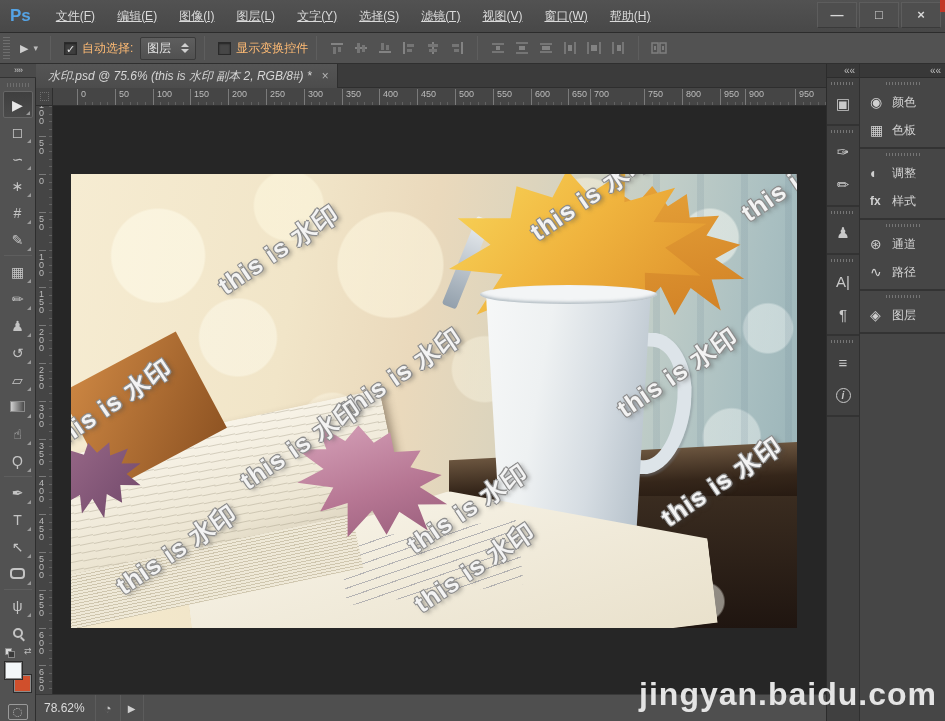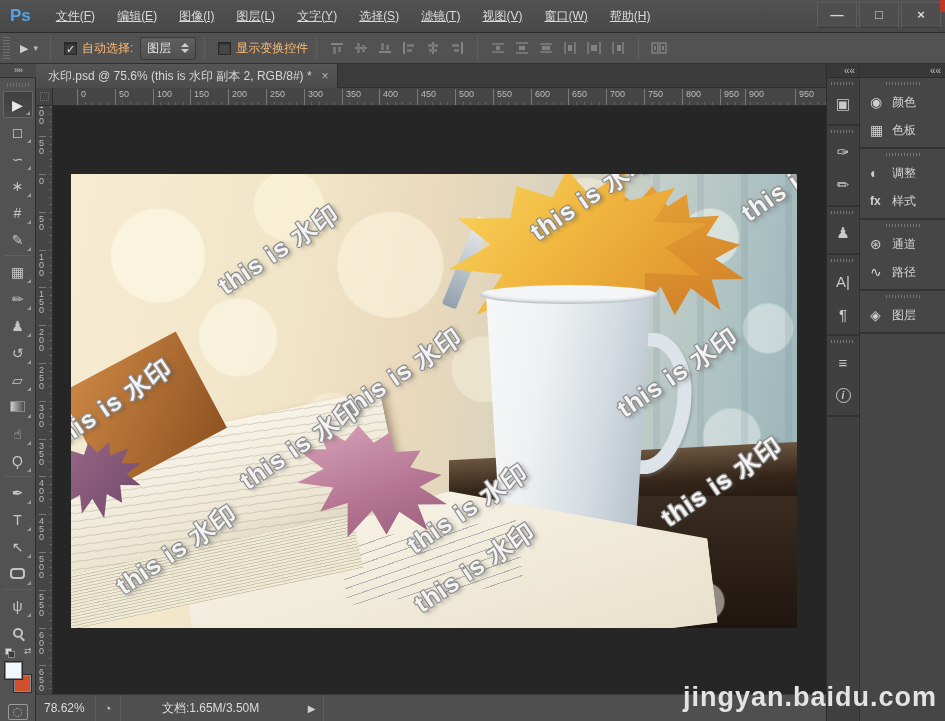--- a/index.html
+++ b/index.html
@@ -37,21 +37,21 @@
   #layer-select .updown i { display:block; width:0; height:0; border-left:4px solid transparent;
     border-right:4px solid transparent; }
   #layer-select .updown .up { border-bottom:4px solid #cfcfcf; margin-bottom:2px; }
   #layer-select .updown .dn { border-top:4px solid #cfcfcf; }
   .align-group { display:flex; align-items:center; }
   .align-btn { width:22px; height:20px; display:flex; align-items:center; justify-content:center; margin:0 1px; }
   .align-btn svg { opacity:.62; }
 
   
   #tabrow { position:absolute; left:36px; top:64px; width:790px; height:24px; background:#3b3b3b;
-    border-bottom:1px solid #2e2e2e; display:flex; }
+    border-bottom:1px solid #2e2e2e; display:flex;font-style:italic; }
   #doc-tab { background:linear-gradient(#555,#4c4c4c); border-right:1px solid #2e2e2e;
     color:#d6d6d6; font-size:12px; padding:0 8px 0 12px; height:24px; line-height:23px; display:flex; align-items:center; }
   #doc-tab .close-x { margin-left:10px; color:#b5b5b5; font-size:12px; }
   #expand-chip { position:absolute; left:0; top:64px; width:36px; height:14px; background:#4a4a4a;
     border-bottom:1px solid #333; color:#c8c8c8; font-size:9px; text-align:center; line-height:13px; letter-spacing:-1px; }
 
   
   #toolbar { position:absolute; left:0; top:78px; width:36px; height:643px; background:#525252;
     border-right:1px solid #2e2e2e; }
   #toolbar .grip-h { width:22px; height:4px; margin:5px auto 4px;
@@ -197,21 +197,21 @@
 
   
   #baidu { position:absolute; right:8px; bottom:8px; color:#e4e4e4; z-index:50; }
   #baidu .line1 { display:flex; align-items:flex-end; font-size:36px; font-weight:bold; line-height:36px; }
   #paw { position:relative; width:46px; height:44px; margin:0 2px; }
   #paw .pad { position:absolute; left:5px; bottom:0; width:36px; height:28px; background:#e4e4e4;
     border-radius:48% 48% 44% 44%; }
   #paw .toe { position:absolute; width:11px; height:12px; background:#e4e4e4; border-radius:50%; }
   #paw .t1 { left:0; top:8px; } #paw .t2 { left:12px; top:0; } #paw .t3 { left:24px; top:0; } #paw .t4 { right:0; top:8px; }
   #paw .du { position:absolute; left:10px; bottom:2px; font-size:16px; color:#3c3c3c; font-weight:bold; }
-  #baidu .line2 { font-size:27px; font-weight:bold; letter-spacing:1px; margin-top:12px; }
+  #baidu .line2 { font-size:32px; font-weight:bold; letter-spacing:1px; margin-top:12px; }
 </style>
 </head>
 <body>
 
 <div id="app">
 
   <div id="titlebar">
     <span id="ps-logo">Ps</span>
     <span class="menu-item">文件(F)</span>
     <span class="menu-item">编辑(E)</span>
@@ -418,21 +418,21 @@
     <span class="hlab" style="left:175px">200</span>
     <span class="hlab" style="left:213px">250</span>
     <span class="hlab" style="left:251px">300</span>
     <span class="hlab" style="left:289px">350</span>
     <span class="hlab" style="left:326px">400</span>
     <span class="hlab" style="left:364px">450</span>
     <span class="hlab" style="left:402px">500</span>
     <span class="hlab" style="left:440px">550</span>
     <span class="hlab" style="left:478px">600</span>
     <span class="hlab" style="left:515px">650</span>
-    <span class="hlab" style="left:553px">700</span>
+    <span class="hlab" style="left:537px">700</span>
     <span class="hlab" style="left:591px">750</span>
     <span class="hlab" style="left:629px">800</span>
     <span class="hlab" style="left:667px">950</span>
     <span class="hlab" style="left:692px">900</span>
     <span class="hlab" style="left:742px">950</span>
   </div>
   <div id="vruler">
     <span class="vlab" style="top:-8px">100</span>
     <span class="vlab" style="top:30px">50</span>
     <span class="vlab" style="top:68px">0</span>
@@ -557,21 +557,20 @@
         <span>图层</span>
       </div>
     </div>
   </div>
 
   <div id="statusbar">
     <span id="zoom-field">78.62%</span>
     <div class="sb-sep"></div>
     <span id="sb-clock">◔</span>
     <div class="sb-sep"></div>
-    <span id="doc-field">文档:1.65M/3.50M</span>
     <span id="sb-expand">▶</span>
     <div class="sb-sep"></div>
   </div>
 
   <div id="baidu">
     <div class="line2">jingyan.baidu.com</div>
   </div>
 
 </div>
 

